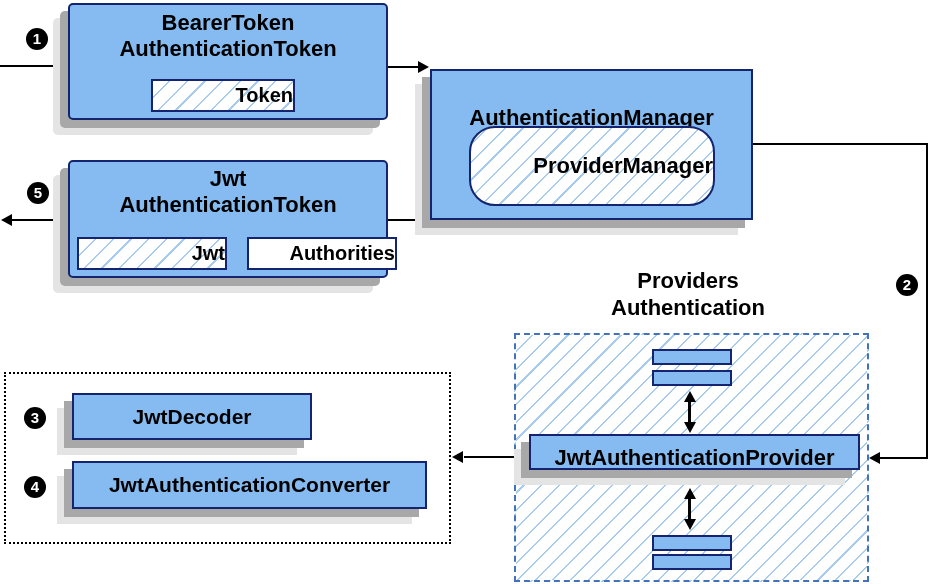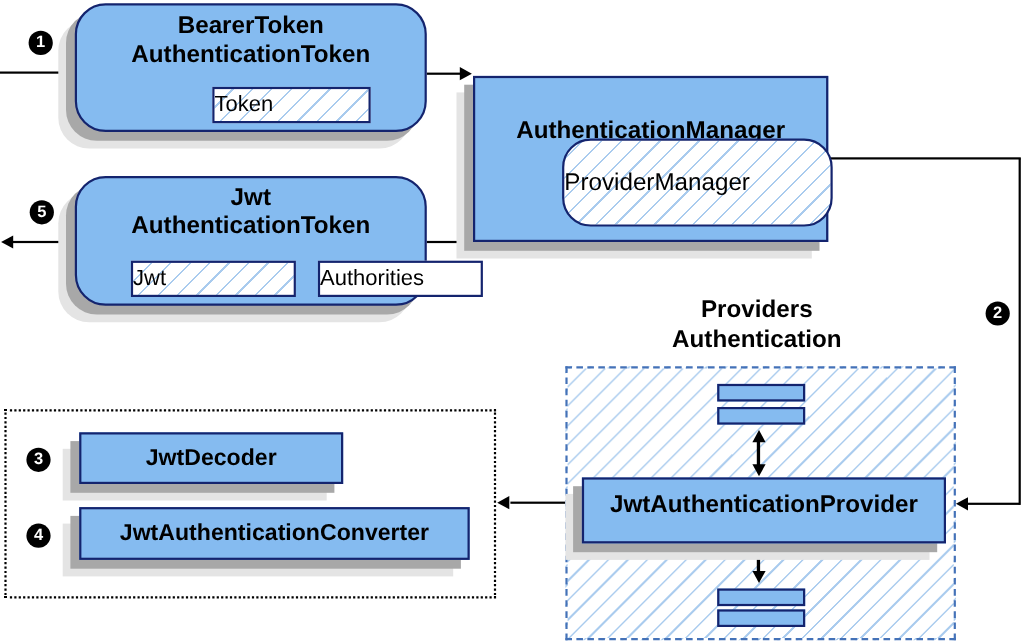--- a/index.html
+++ b/index.html
@@ -15,29 +15,29 @@
   }
   html,body{margin:0;padding:0;background:#fff;}
   .canvas{
     position:relative;width:932px;height:584px;background:#fff;overflow:hidden;
     font-family:"Liberation Sans",sans-serif;color:#000;
   }
   .node{
     position:absolute;box-sizing:border-box;background:var(--node-fill);
     border:2px solid var(--node-border);font-weight:bold;text-align:center;
   }
-  .rounded{border-radius:28px;}
+  .rounded{border-radius:5px;}
   .shadow2{box-shadow:-8px 8px 0 var(--shadow-dark),-15px 15px 0 var(--shadow-light);}
   .hatch{
     background-color:#fff;
     background-image:repeating-linear-gradient(135deg,rgba(0,0,0,0) 0 11px,var(--hatch-line) 11px 12.5px);
   }
   .inner{
     position:absolute;box-sizing:border-box;border:2px solid var(--node-border);
-    background-color:#fff;font-weight:normal;text-align:left;font-size:20px;margin-left:42px;
+    background-color:#fff;font-weight:bold;text-align:right;font-size:20px;
   }
   .title{font-size:22px;line-height:26px;font-weight:bold;}
   .hline{position:absolute;height:2px;background:var(--arrow);}
   .vline{position:absolute;width:2px;background:var(--arrow);}
   .tri{position:absolute;width:0;height:0;}
   .tri-right{border-top:6px solid transparent;border-bottom:6px solid transparent;border-left:11px solid var(--arrow);}
   .tri-left{border-top:6px solid transparent;border-bottom:6px solid transparent;border-right:11px solid var(--arrow);}
   .tri-up{border-left:6px solid transparent;border-right:6px solid transparent;border-bottom:11px solid var(--arrow);}
   .tri-down{border-left:6px solid transparent;border-right:6px solid transparent;border-top:11px solid var(--arrow);}
   .shaft{position:absolute;width:3px;background:var(--arrow);}
@@ -122,21 +122,21 @@
     <div class="tri tri-up" style="left:684px;top:391px;"></div>
     <div class="shaft" style="left:688px;top:399px;height:25px;"></div>
     <div class="tri tri-down" style="left:684px;top:422px;"></div>
   </div>
   <div>
     <div class="tri tri-up" style="left:684px;top:488px;"></div>
     <div class="shaft" style="left:688px;top:496px;height:25px;"></div>
     <div class="tri tri-down" style="left:684px;top:519px;"></div>
   </div>
 
-  <div class="node shadow2" style="left:529px;top:434px;width:331px;height:60px;line-height:44px;font-size:22px;">JwtAuthenticationProvider</div>
+  <div class="node shadow2" style="left:529px;top:434px;width:331px;height:36px;line-height:44px;font-size:22px;">JwtAuthenticationProvider</div>
 
   <div class="group-dotted" style="left:4px;top:372px;width:447px;height:172px;"></div>
 
   <div class="node shadow2" style="left:72px;top:393px;width:240px;height:47px;line-height:43px;font-size:21px;">JwtDecoder</div>
 
   <div class="node shadow2" style="left:72px;top:461px;width:355px;height:48px;line-height:44px;font-size:21px;">JwtAuthenticationConverter</div>
 
 </div>
 
 </body></html>

